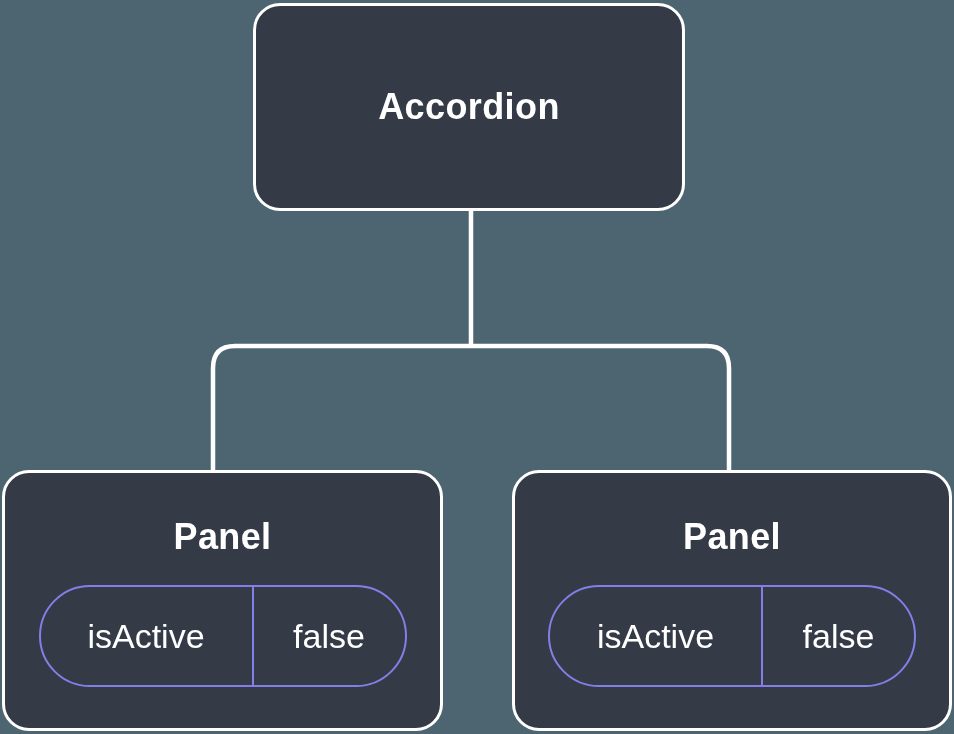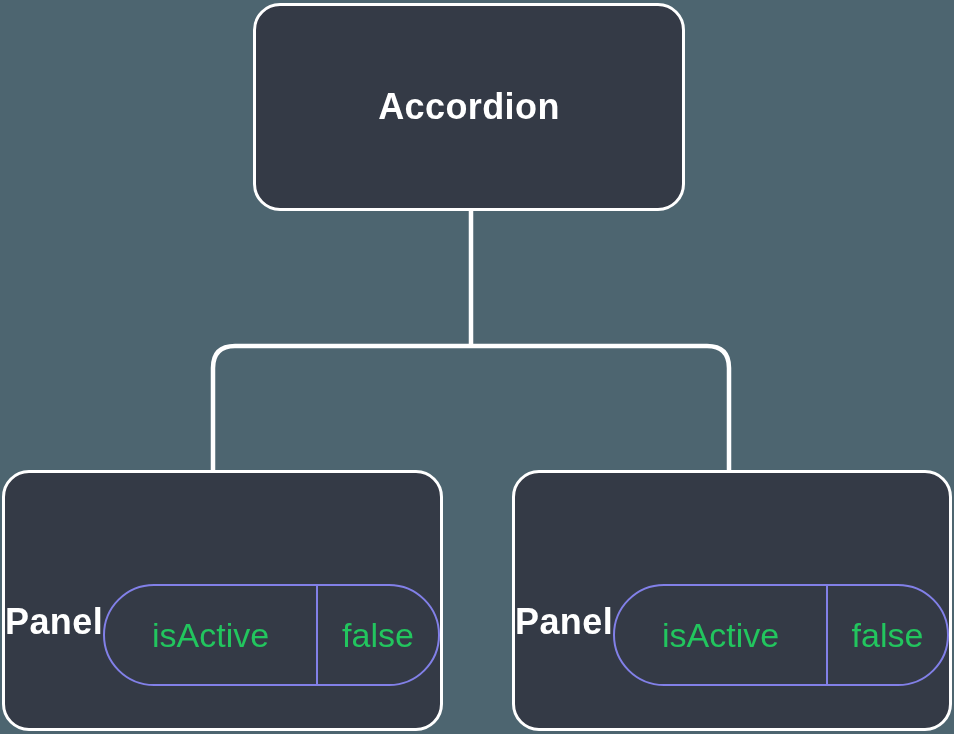--- a/index.html
+++ b/index.html
@@ -31,41 +31,42 @@
     height: 208px;
     display: flex;
     align-items: center;
     justify-content: center;
   }
   .node-panel {
     top: 470px;
     width: 441px;
     height: 261px;
     display: flex;
+    flex-direction: column;
     align-items: center;
     padding-top: 42px;
   }
   .node-panel.left  { left: 2px; }
   .node-panel.right { left: 512px; width: 440px; }
   .node-title {
     color: #FFFFFF;
     font-size: 36px;
     font-weight: 600;
     letter-spacing: 0.4px;
     line-height: 1.2;
   }
   .state-pill {
     margin-top: 27px;
     width: 368px;
     height: 102px;
     border: 2px solid #8280E8;
     border-radius: 51px;
     display: flex;
     align-items: stretch;
-    color: #22c55e;
+    color: #ffffff;
     font-size: 34px;
     font-weight: 400;
     overflow: hidden;
   }
   .state-name-cell {
     width: 213px;
     border-right: 2px solid #8280E8;
     display: flex;
     align-items: center;
     justify-content: center;

